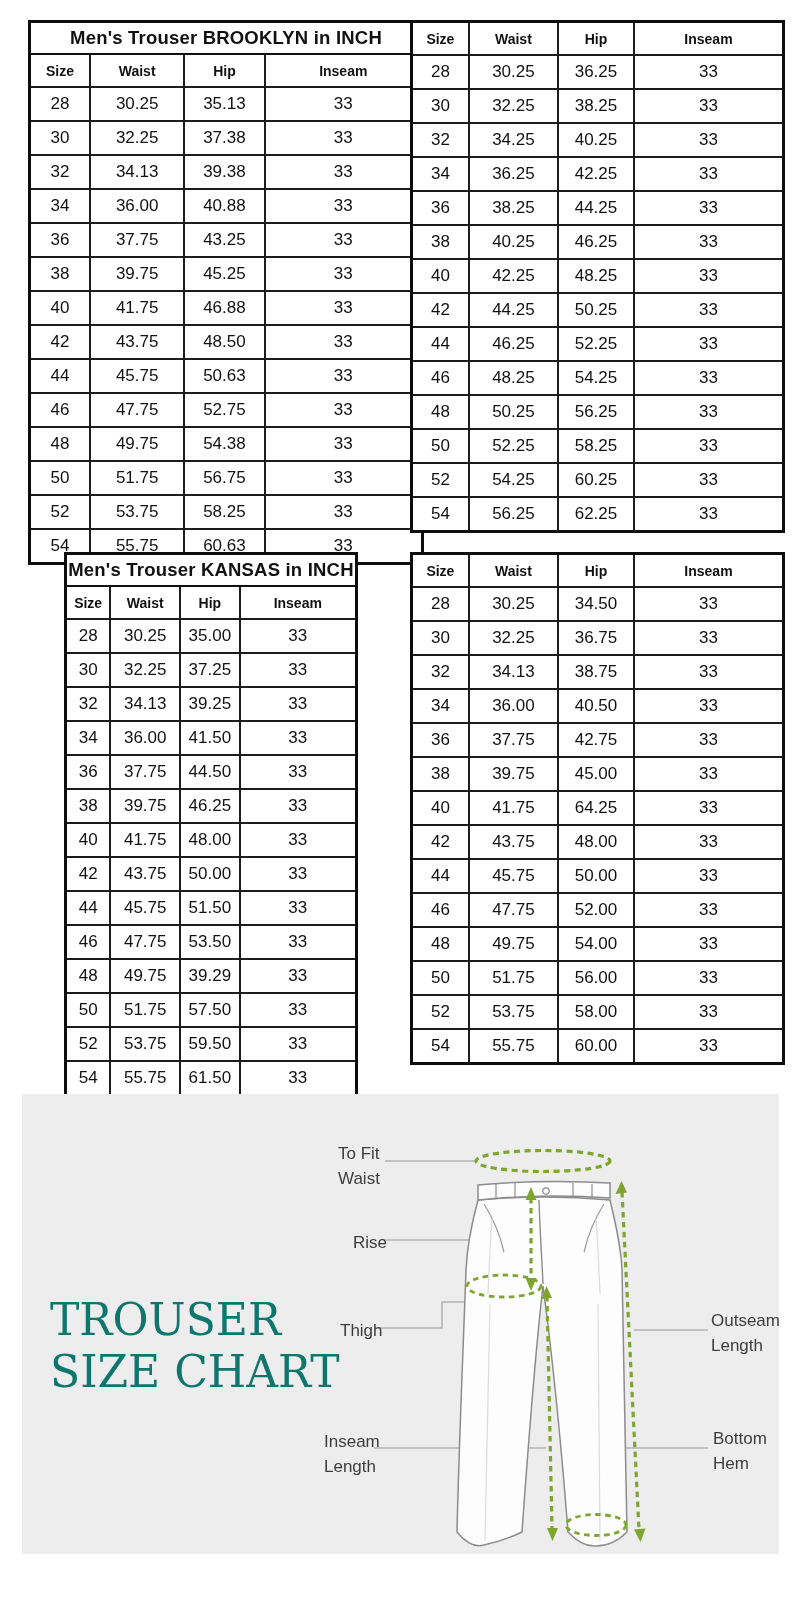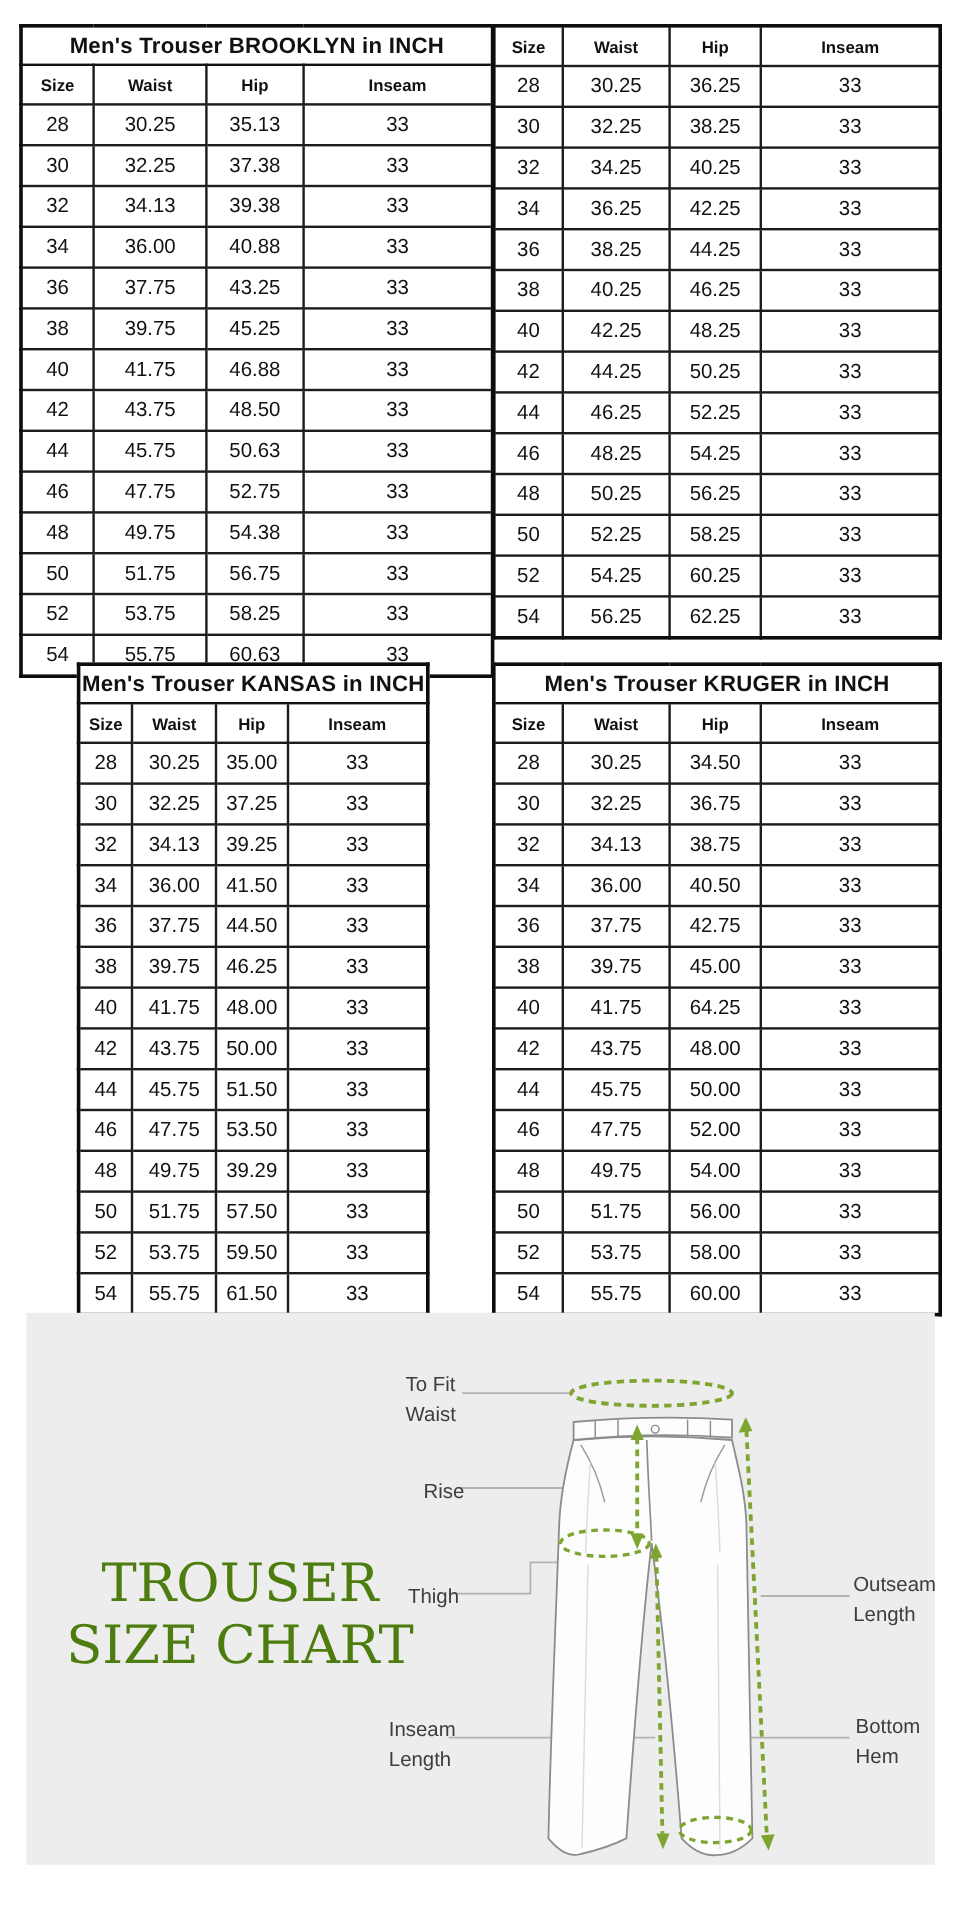--- a/index.html
+++ b/index.html
@@ -2,21 +2,21 @@
 <html><head>
 <meta charset="utf-8">
 <style>
   html,body{margin:0;padding:0;}
   body{
     width:800px;height:1608px;position:relative;background:#ffffff;
     font-family:"Liberation Sans",sans-serif;overflow:hidden;
   }
   
   .table-slot{position:absolute;}
-  #slot-0{left:16px;top:20px;width:396px;}
+  #slot-0{left:28px;top:20px;width:396px;}
   #slot-1{left:410px;top:20px;width:375px;}
   #slot-2{left:16px;top:552px;width:294px;margin-left:48px;}
   #slot-3{left:410px;top:552px;width:375px;}
 
   table.size-table{
     width:100%;border-collapse:collapse;table-layout:fixed;
     border:3px solid #0d0d0d;background:#fff;color:#111;
   }
   table.size-table th,table.size-table td{
     border:2px solid #1c1c1c;text-align:center;vertical-align:middle;padding:0;
@@ -33,21 +33,21 @@
   }
 
   
   .diagram{
     position:absolute;left:22px;top:1094px;width:757px;height:460px;
     background:#ededed;
   }
   .diagram-heading{
     position:absolute;left:28px;top:200px;width:300px;
     font-family:"DejaVu Serif","Liberation Serif",serif;
-    font-size:44px;line-height:1.18;color:#4d7c0f;text-align:center;
+    font-size:44px;line-height:1.18;color:#0f766e;text-align:left;
     white-space:pre-line;font-weight:normal;margin:0;
   }
   .measure-label{
     position:absolute;font-size:17px;line-height:1.45;color:#3d3d3d;
     white-space:pre-line;
   }
   #lbl-waist{left:316px;top:48px;}
   #lbl-rise{left:331px;top:137px;}
   #lbl-thigh{left:318px;top:225px;}
   #lbl-inseam{left:302px;top:336px;}
@@ -378,23 +378,20 @@
   </div>
 <div id="slot-3" class="table-slot">
     <table class="size-table">
       <colgroup>
         <col style="width: 15.4%;">
         <col style="width: 24%;">
         <col style="width: 20.4%;">
         <col style="width: 40.2%;">
       </colgroup>
       <thead>
-        <tr class="title-row">
-          <th colspan="4">Men's Trouser KRUGER in INCH</th>
-        </tr>
         <tr class="colhead-row">
           <th>Size</th>
           <th>Waist</th>
           <th>Hip</th>
           <th>Inseam</th>
         </tr>
       </thead>
       <tbody>
         <tr>
           <td>28</td>

